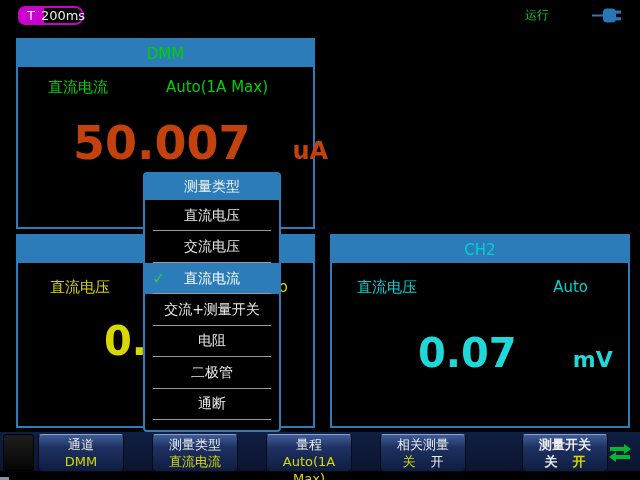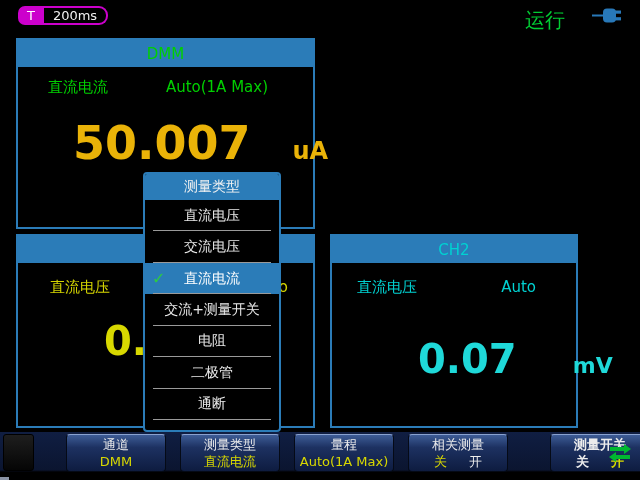--- a/index.html
+++ b/index.html
@@ -10,49 +10,49 @@
   }
 
   
   .topbar { position:absolute; left:0; top:0; width:640px; height:30px; }
   .trigger { position:absolute; left:18px; top:6px; height:19px; display:flex; }
   .trigger-t {
     width:26px; background:#cc00cc; color:#fff; font-size:13px;
     border-radius:7px 0 0 7px; display:flex; align-items:center; justify-content:center;
   }
   .trigger-val {
-    width:64px; background:#000; border:2px solid #cc00cc; border-left:none;
+    width:40px; background:#000; border:2px solid #cc00cc; border-left:none;
     border-radius:0 9px 9px 0; color:#f0f0f0; font-size:13px;
     display:flex; align-items:center; justify-content:center;
   }
-  .run-status { position:absolute; left:525px; top:7px; color:#00cc33; font-size:20px; }
+  .run-status { position:absolute; left:525px; top:7px; color:#00cc33; font-size:12px; }
   .plug { position:absolute; left:592px; top:7px; width:32px; height:17px; }
 
   
   .panel { position:absolute; background:#000; border:2px solid #2b7cb8; z-index:1; }
   .panel-header {
     height:27px; background:#2b7cb8; display:flex; align-items:center;
     justify-content:center; font-size:15px;
   }
   .dmm { left:16px; top:38px;  width:299px; height:191px; }
   .ch1 { left:16px; top:234px; width:299px; height:194px; }
-  .ch2 { left:330px; top:234px; width:248px; height:194px; }
+  .ch2 { left:330px; top:234px; width:300px; height:194px; }
   .dmm .panel-header { color:#00d000; }
   .ch2 .panel-header { color:#00d2d2; }
 
   .mode-row { position:absolute; left:0; right:0; display:flex; justify-content:space-between; font-size:15px; }
   .dmm .mode-row { top:38px; padding:0 45px 0 30px; color:#00d000; }
   .ch1 .mode-row { top:42px; padding:0 25px 0 32px; color:#d4d400; }
   .ch2 .mode-row { top:42px; padding:0 40px 0 25px; color:#00d2d2; }
 
   .value-row { position:absolute; font-weight:bold; white-space:nowrap; }
-  .dmm .value-row { left:55px; top:76px; color:#eab308; font-size:46px; }
+  .dmm .value-row { left:55px; top:76px; color:#c2410c; font-size:46px; }
   .dmm .unit { font-size:24px; margin-left:42px; }
   .ch1 .value-row { left:86px; top:82px; color:#d8d800; font-size:40px; }
-  .ch2 .value-row { left:86px; top:100px; color:#1fd9d9; font-size:40px; }
+  .ch2 .value-row { left:86px; top:94px; color:#1fd9d9; font-size:40px; }
   .ch2 .unit { font-size:22px; margin-left:56px; }
 
   
   .dropdown {
     position:absolute; left:143px; top:172px; width:138px; height:260px;
     background:#000; border:2px solid #2b7cb8; border-radius:4px; z-index:5;
   }
   .dropdown-header {
     height:26px; background:#2b7cb8; color:#f2f2f2; font-size:14px;
     display:flex; align-items:center; justify-content:center; border-radius:2px 2px 0 0;
@@ -71,23 +71,23 @@
   
   .bottombar {
     position:absolute; left:0; top:432px; width:640px; height:48px;
     background:linear-gradient(180deg,#101e42 0px,#0b1530 38px,#000 40px);
   }
   .menu-box {
     position:absolute; left:3px; top:2px; width:31px; height:37px;
     background:linear-gradient(180deg,#1e1e1e,#050505); border:1px solid #000; border-radius:3px;
   }
   .softkey {
-    position:absolute; top:2px; width:100px; height:38px;
+    position:absolute; top:2px; width:86px; height:38px;
     background:linear-gradient(180deg,#3d5c96 0%,#1d3161 35%,#0e1c40 100%);
-    border:1px solid #050a16; border-top:1px solid #8aa2d0; border-radius:4px;margin-left:28px;
+    border:1px solid #050a16; border-top:1px solid #8aa2d0; border-radius:4px;
   }
   .sk-label { text-align:center; color:#ececec; font-size:13px; line-height:17px; margin-top:1px; }
   .sk-value { text-align:center; color:#d8d800; font-size:13px; line-height:17px; }
   .sk-toggle { display:flex; justify-content:space-around; padding:0 14px; color:#ececec; font-size:13px; line-height:17px; }
   .sk-toggle .active { color:#d8d800; }
   .page-icon { position:absolute; left:606px; top:8px; }
   .corner-dash { position:absolute; left:0; top:477px; width:9px; height:3px; background:#8a93a5; }
 </style>
 </head>
 <body>

